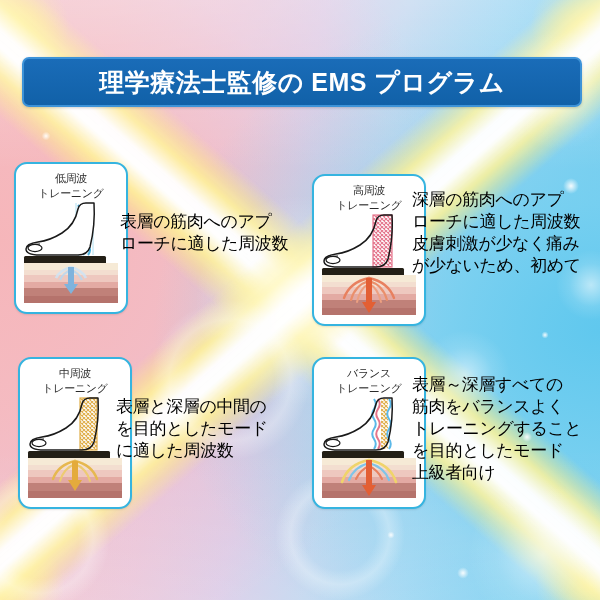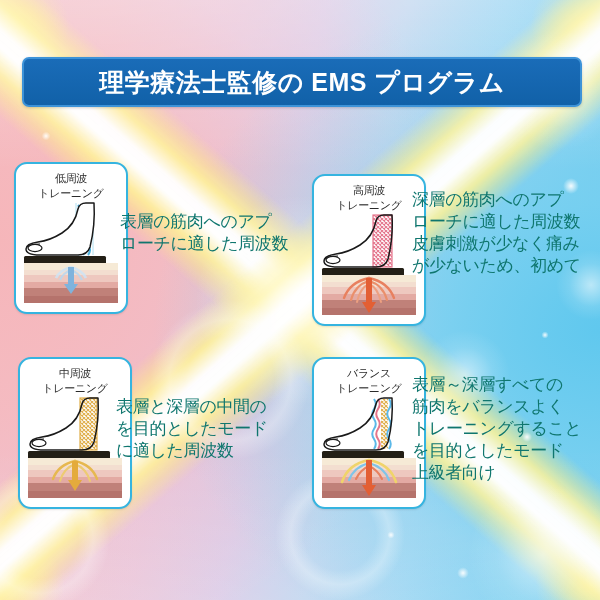--- a/index.html
+++ b/index.html
@@ -81,21 +81,21 @@
   .skin-layers{position:absolute;inset:0;
     background:linear-gradient(180deg,
       #f6ead6 0%, #f6ead6 17%,
       #f3ded0 17%, #f3ded0 31%,
       #eec8bf 31%, #eec8bf 47%,
       #e3aaa3 47%, #e3aaa3 62%,
       #c08179 62%, #c08179 82%,
       #b5736c 82%, #b5736c 100%);}
 
   
-  .desc{position:absolute;color:#0f766e;line-height:1.30;
+  .desc{position:absolute;color:#000000;line-height:1.30;
     letter-spacing:-.4px;font-size:17px;}
   .desc div{white-space:nowrap;}
 
   .d1{left:120px;top:211px;}
   .d2{left:412px;top:189px;}
   .d3{left:116px;top:396px;}
   .d4{left:412px;top:374px;}
 </style>
 </head>
 <body>

